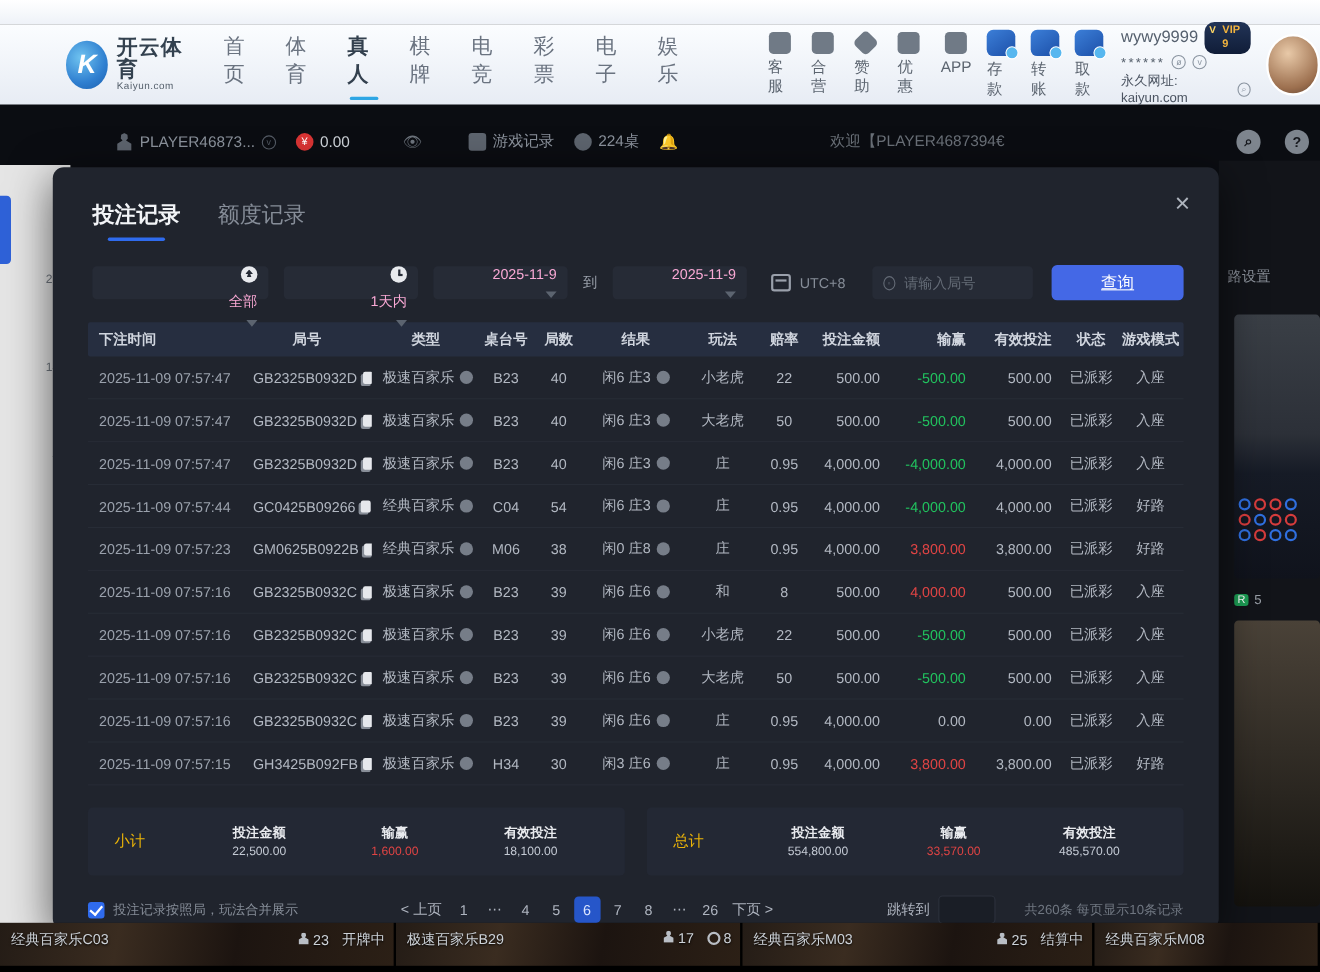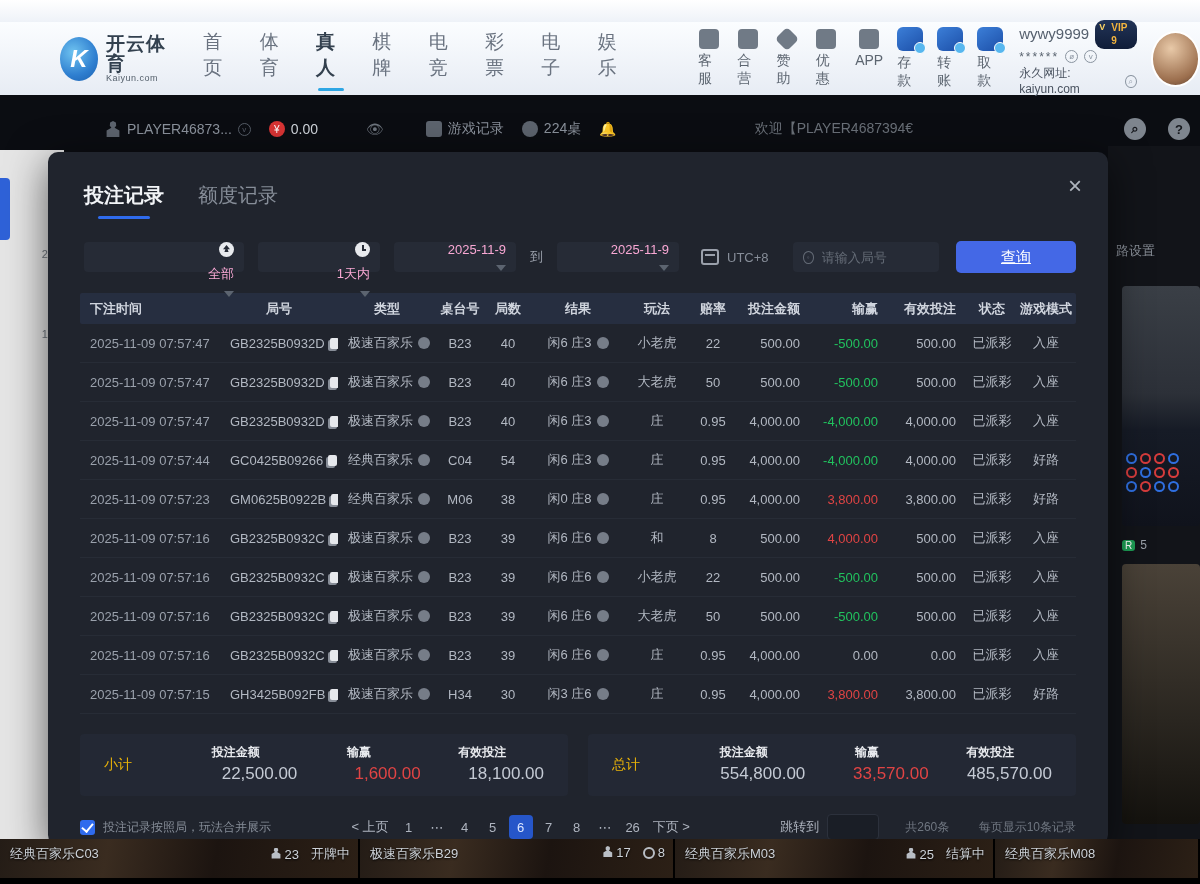--- a/index.html
+++ b/index.html
@@ -126,37 +126,37 @@
     margin-left:5px; vertical-align:-2px; }
   .win { color:#e04444; } .loss { color:#21c25e; } .flat { color:#b2b8c2; }
 
   
   .summary { display:flex; gap:20px; margin:20px 32px 0 32px; }
   .sum-panel { width:488px; height:62px; background:#232834; border-radius:4px; display:flex;
     align-items:center; padding:0 24px; }
   .sum-title { color:#eab308; font-size:14px; width:70px; }
   .sum-col { flex:1; text-align:center; line-height:1.5; }
   .sum-col .h { color:#e8eaee; font-size:12px; font-weight:bold; }
-  .sum-col .v { color:#c4cad4; font-size:17px;text-align:right; }
+  .sum-col .v { color:#c4cad4; font-size:11px; }
   .sum-col .v.win { color:#e04444; }
 
   
   .m-footer { display:flex; align-items:center; margin:18px 32px 0 32px; color:#868d98; font-size:12px; }
   .chk { width:15px; height:15px; background:#2f6bed; border-radius:3px; margin-right:8px; position:relative; flex:0 0 auto; cursor:pointer; }
   .chk::after { content:""; position:absolute; left:4px; top:1px; width:5px; height:9px;
     border:solid #fff; border-width:0 2px 2px 0; transform:rotate(40deg); }
   .pager { display:flex; align-items:center; gap:4px; margin-left:auto; margin-right:auto; font-size:13px; color:#aeb4bf; }
   .pg { min-width:24px; height:24px; padding:0 4px; display:flex; align-items:center; justify-content:center;
     border-radius:4px; cursor:pointer; }
   .pg.active { background:#2656c9; color:#dce6ff; }
   .jump-label { margin-left:10px; color:#aeb4bf; font-size:13px; }
   .jump-input { width:52px; height:26px; background:#1a1e26; border:1px solid #2c313c; border-radius:4px;
     margin-left:8px; color:#c4cad4; padding:0 6px; font-size:13px; outline:none; }
   .rec-info { color:#6f7680; font-size:12px; white-space:nowrap; }
-  .rec-info span + span { margin-left:26px; }
+  .rec-info span + span { margin-left:0; }
 
   
   .strip { position:absolute; left:0; bottom:0; width:1200px; height:45px; display:flex; background:#000; }
   .tile { position:relative; flex:0 0 auto; height:39px; overflow:hidden;
     background:linear-gradient(100deg,#241c16 0%, #3a2c20 30%, #1c1410 60%, #2c2016 100%); border-right:2px solid #000; }
   .tile-label { position:absolute; left:10px; top:6px; color:#cdd2d8; font-size:13px; text-shadow:0 1px 2px #000; }
   .tile-meta { position:absolute; right:8px; top:6px; display:flex; gap:12px; align-items:center;
     color:#cdd2d8; font-size:13px; text-shadow:0 1px 2px #000; }
   .pico { display:inline-block; width:11px; height:11px; background:#b9bec5; margin-right:3px;
     clip-path:polygon(50% 0,68% 10%,70% 30%,60% 42%,90% 60%,90% 100%,10% 100%,10% 60%,40% 42%,30% 30%,32% 10%); }

